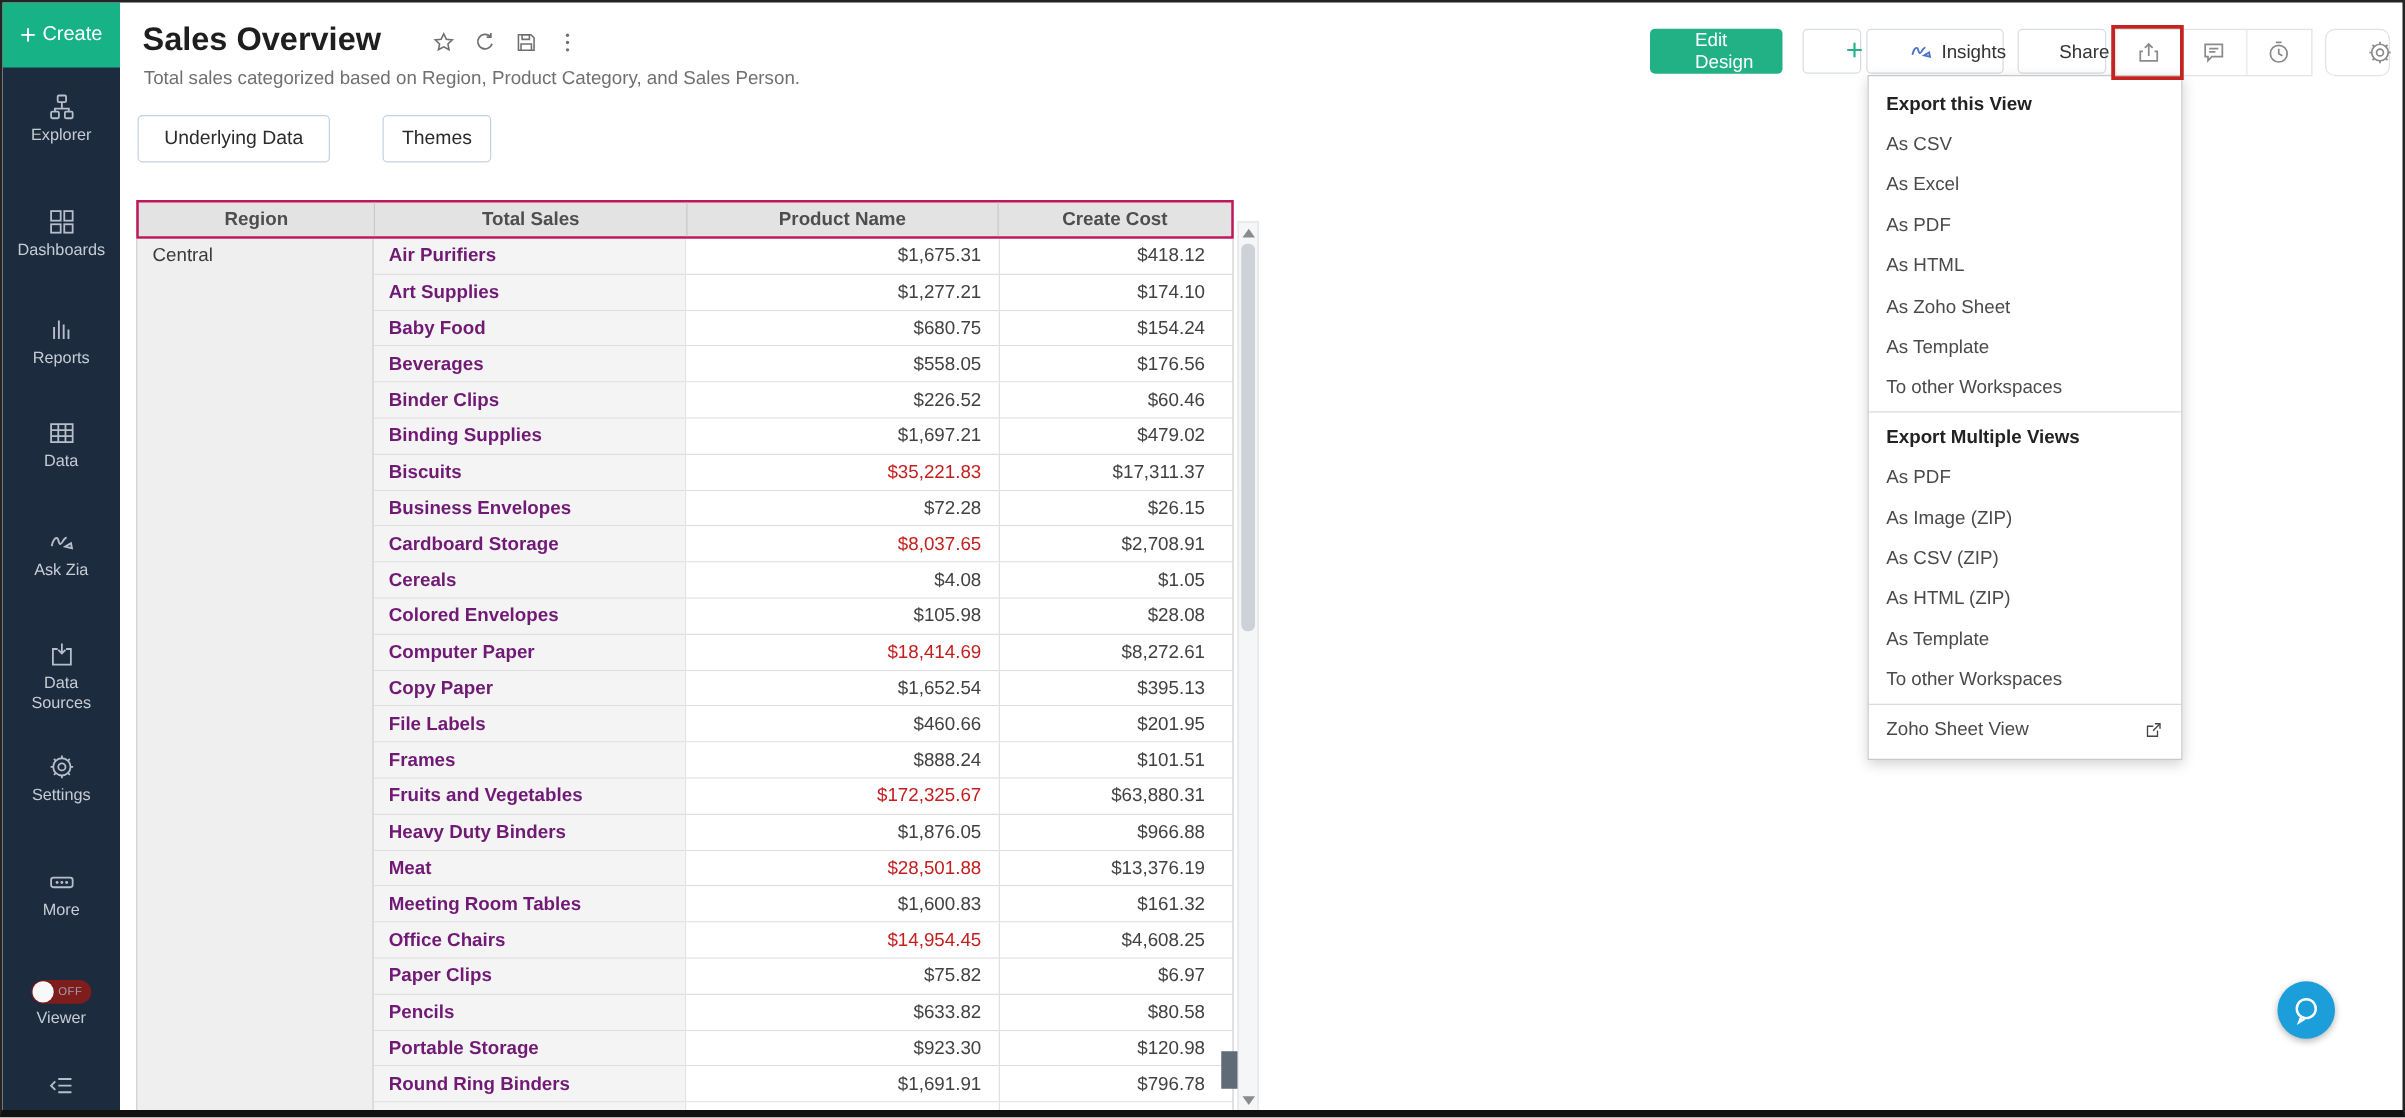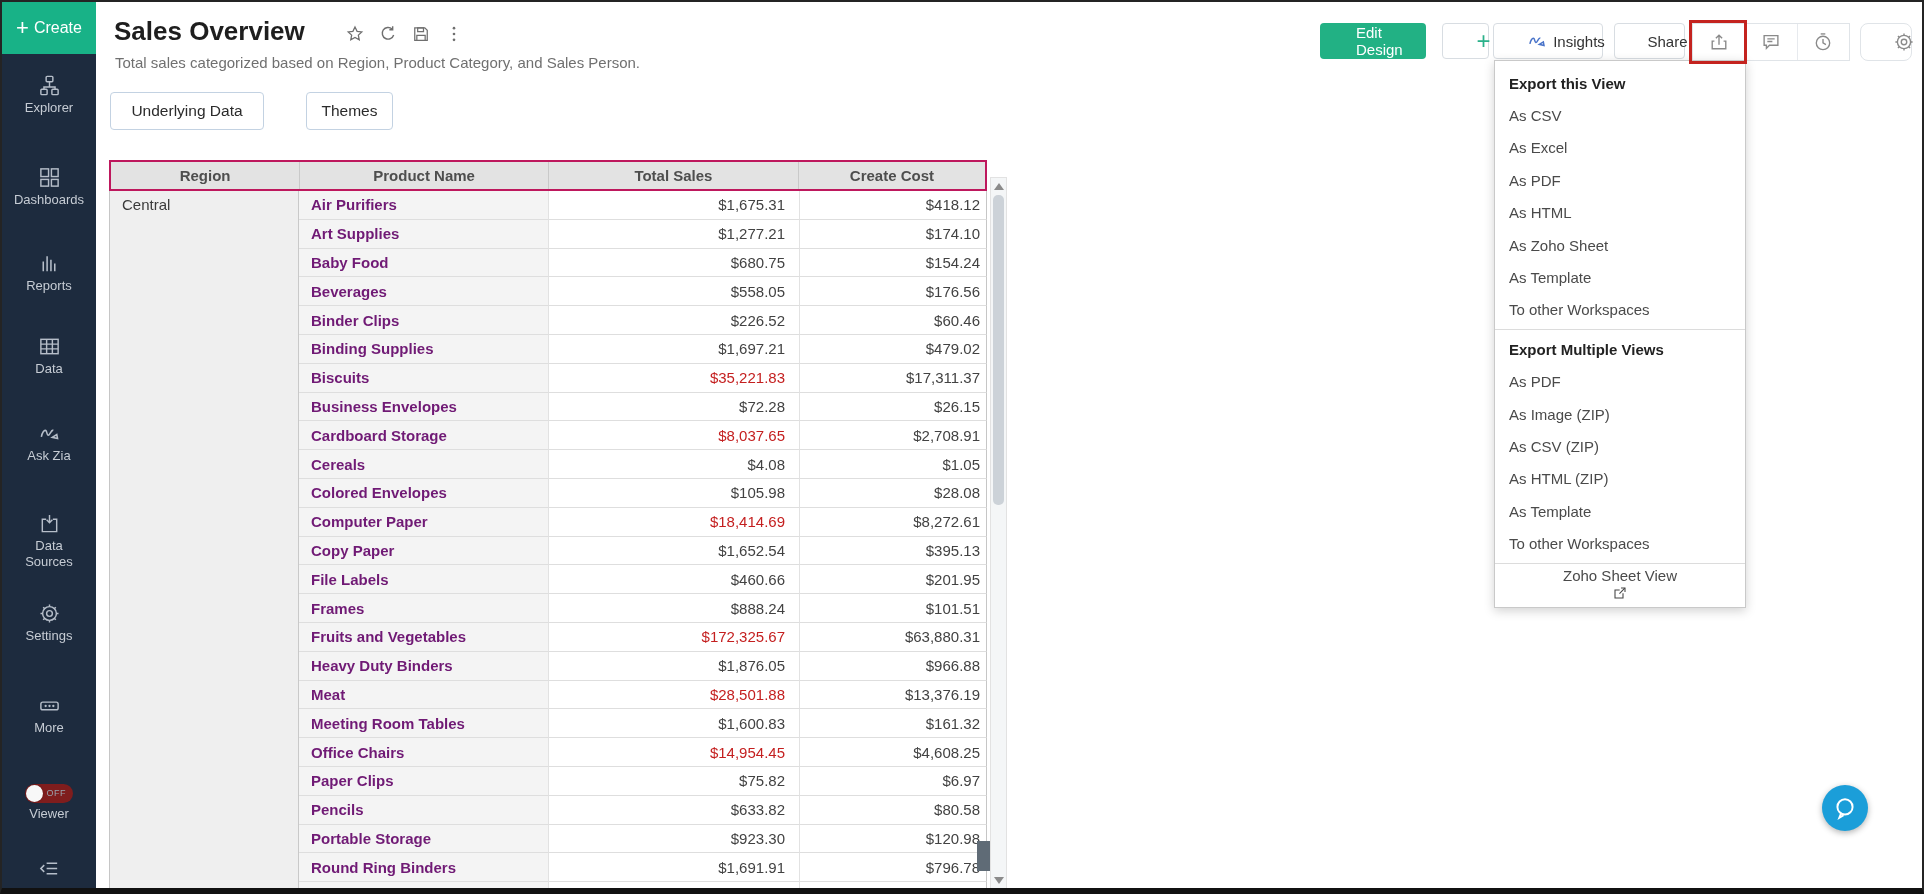--- a/index.html
+++ b/index.html
@@ -43,35 +43,35 @@
   .hc{display:flex;align-items:center;justify-content:center;font-weight:700;font-size:15px;color:#4e4e4e;border-right:1px solid #c9c9c9;box-sizing:border-box;}
   .hc:last-child{border-right:none;}
   .hc-region{width:190px;}.hc-prod{width:250px;}.hc-sales{width:251px;}.hc-cost{width:187px;}
   .t-body{display:flex;height:714px;overflow:hidden;border-left:1px solid #c6c6c6;}
   .region-col{width:189px;background:#efefef;border-right:1px solid #c9c9c9;padding:5px 0 0 12px;font-size:15px;color:#3a3a3a;box-sizing:border-box;}
   .rows-col{width:688px;}
   .t-row{display:flex;height:28.8px;}
   .cell{box-sizing:border-box;border-bottom:1px solid #dedede;border-right:1px solid #e2e2e2;font-size:15px;display:flex;align-items:center;background:#fff;color:#424242;}
   .cell.prod{width:250px;background:#f4f4f4;font-weight:700;color:#701a75;padding-left:12px;}
   .cell.sales{width:251px;justify-content:flex-end;padding-right:14px;}
-  .cell.cost{width:187px;justify-content:flex-end;padding-right:6px;border-right:1px solid #c6c6c6;}
+  .cell.cost{width:187px;justify-content:flex-end;padding-right:22px;border-right:1px solid #c6c6c6;}
   .cell.red{color:#c41f1f;}
   
   .vscroll{position:absolute;left:988px;top:175px;width:17px;height:713px;background:#f4f6f7;border:1px solid #e2e2e2;box-sizing:border-box;}
   .arr{width:0;height:0;border-left:5px solid transparent;border-right:5px solid transparent;margin:5px auto 0;}
   .arr-up{border-bottom:7px solid #8b8b8b;}
   .arr-down{border-top:7px solid #8b8b8b;position:absolute;bottom:5px;left:2.5px;margin:0;}
   .vthumb{position:absolute;left:2px;top:17px;width:11px;height:310px;background:#ccd2d8;border-radius:5px;}
   .vgrip{position:absolute;left:-14px;bottom:18px;width:13px;height:30px;background:#5f6b76;}
   
   .menu{position:absolute;left:1492px;top:58px;width:252px;background:#fff;border:1px solid #c9c9c9;box-shadow:0 3px 10px rgba(0,0,0,.18);box-sizing:border-box;padding:6px 0;z-index:25;}
   .menu-row{height:32.4px;display:flex;align-items:center;padding:0 14px;font-size:15px;color:#4a4a4a;cursor:pointer;}
   .menu-title{font-weight:700;color:#222;cursor:default;}
   .menu-div{border-top:1px solid #dcdcdc;margin:3px 0;}
-  .menu-foot{height:34px;display:flex;align-items:center;justify-content:space-between;padding:0 14px;font-size:15px;color:#4a4a4a;cursor:pointer;flex-direction:column;}
+  .menu-foot{height:34px;display:flex;align-items:center;justify-content:space-between;padding:0 14px;font-size:15px;color:#4a4a4a;cursor:pointer;}
   .menu-foot svg{width:16px;height:16px;color:#444;}
   
   .chat-fab{position:absolute;left:1820px;top:783px;width:46px;height:46px;border-radius:50%;background:#1b9ed9;box-shadow:0 2px 6px rgba(0,0,0,.3);display:flex;align-items:center;justify-content:center;cursor:pointer;z-index:20;}
   .chat-fab svg{width:26px;height:26px;color:#fff;}
   svg{display:block;}
 </style>
 </head>
 <body>
 
 <div class="page">
@@ -253,22 +253,22 @@
         </svg>
       </span>
   </div>
 
   <div class="tab tab-1">Underlying Data</div>
   <div class="tab tab-2">Themes</div>
 
   <div class="dtable">
     <div class="t-head">
       <div class="hc hc-region">Region</div>
+      <div class="hc hc-sales">Total Sales</div>
       <div class="hc hc-prod">Product Name</div>
-      <div class="hc hc-sales">Total Sales</div>
       <div class="hc hc-cost">Create Cost</div>
     </div>
     <div class="t-body">
       <div class="region-col">Central</div>
       <div class="rows-col">
 
           <div class="t-row">
             <div class="cell prod">Air Purifiers</div>
             <div class="cell sales">$1,675.31</div>
             <div class="cell cost">$418.12</div>

